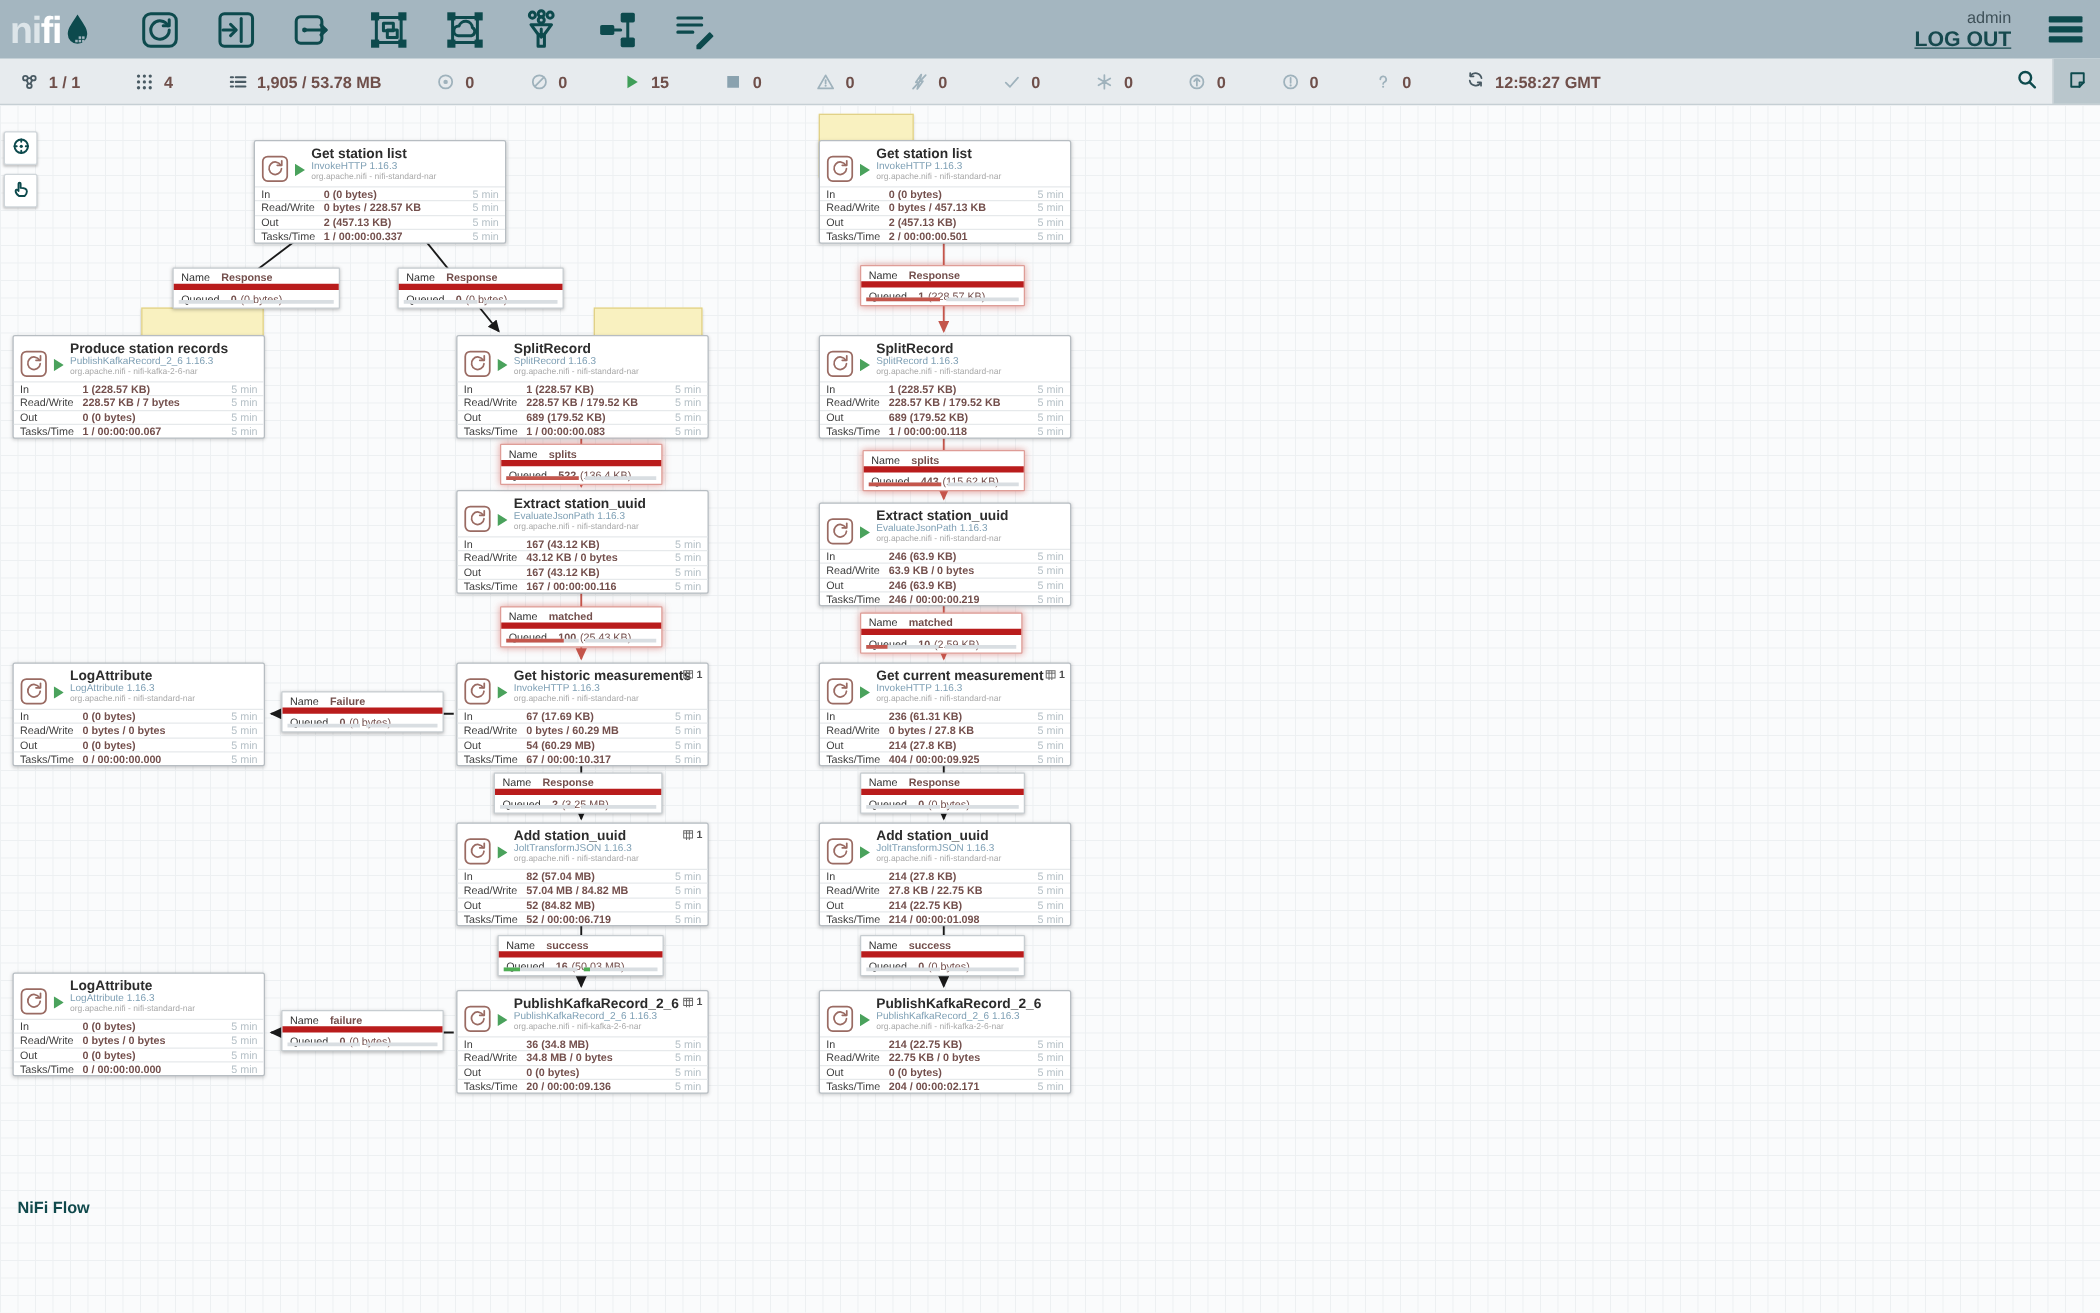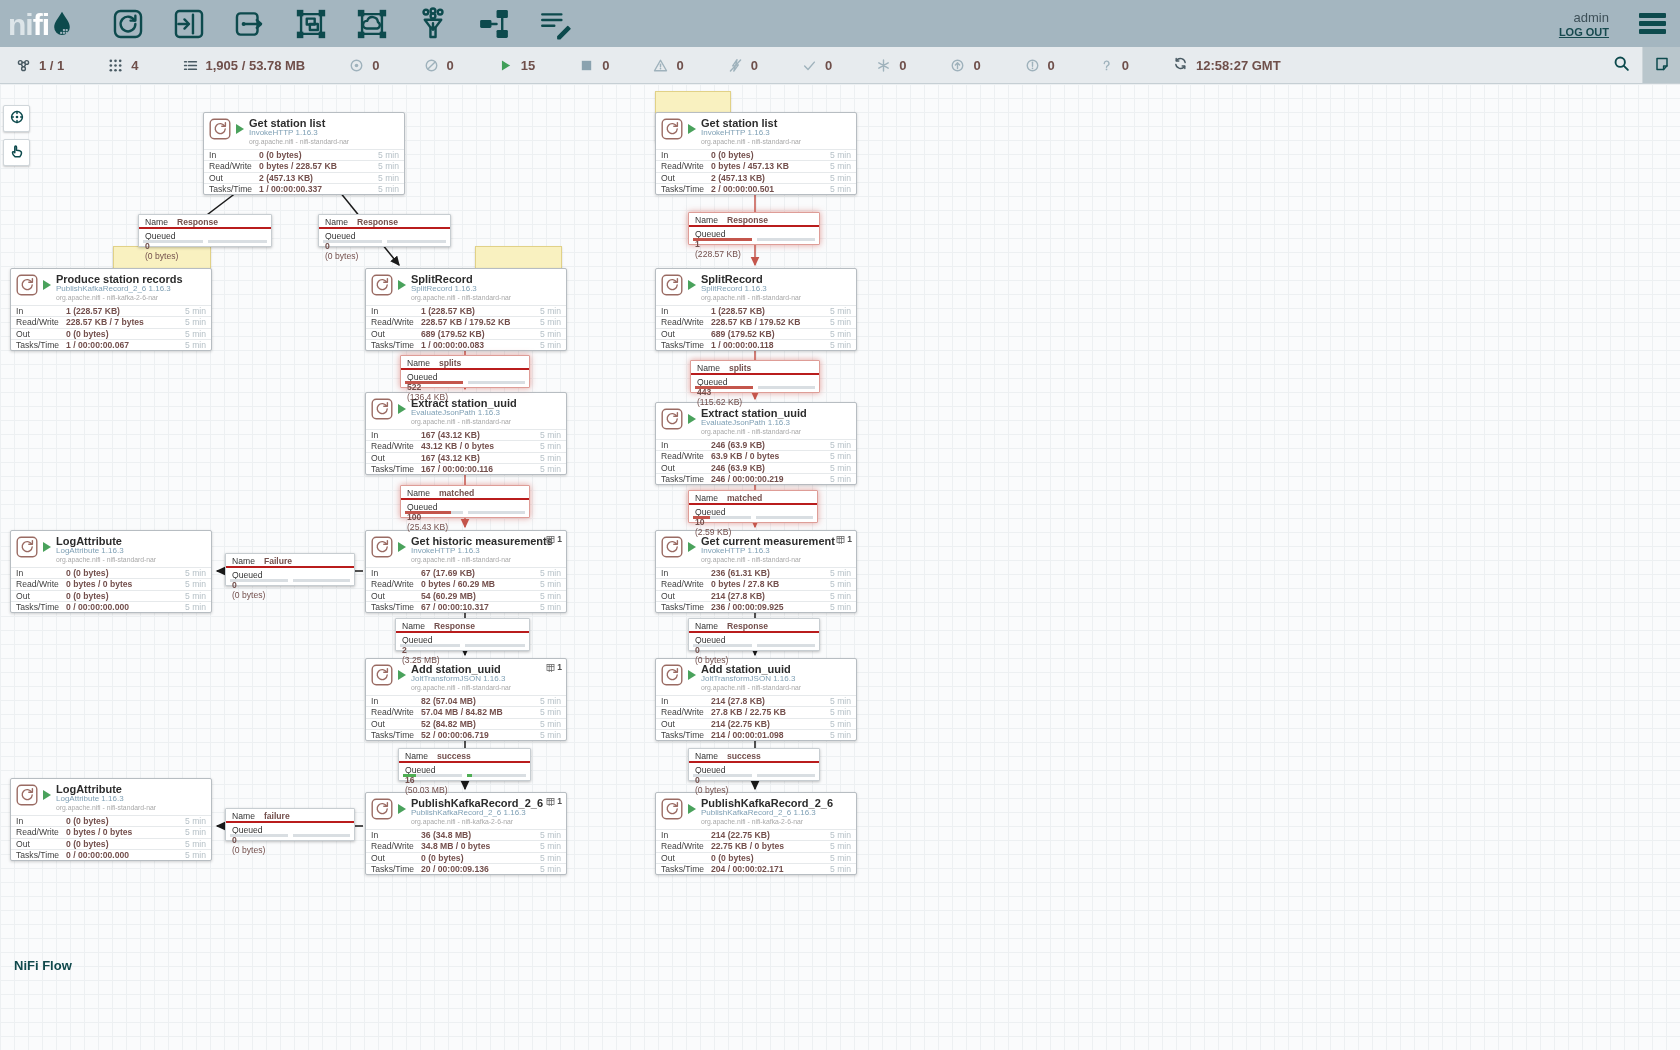--- a/index.html
+++ b/index.html
@@ -13,21 +13,21 @@
   .logo .ni { font-size:30px; font-weight:bold; color:#dde5e9; letter-spacing:-1px; }
   .logo .fi { font-size:30px; font-weight:bold; color:#ffffff; letter-spacing:-1px; }
   .logo svg { margin-left:2px; }
   .toolbar { display:flex; gap:23px; margin-left:26px; align-items:center; }
   .tool-btn { background:none; border:none; color:#0d4a4d; width:38px; height:38px;
               padding:2px; cursor:pointer; }
   .tool-btn svg { width:100%; height:100%; }
   .user-block { margin-left:auto; display:flex; align-items:center; gap:28px; padding-right:12px; }
   .user-meta { text-align:right; line-height:1.35; }
   .user-name { font-size:13px; color:#3e5058; }
-  .logout { font-size:11px; font-weight:bold; color:#16494e; text-decoration:underline;
+  .logout { font-size:17px; font-weight:bold; color:#16494e; text-decoration:underline;
             background:none; border:none; cursor:pointer; display:block; margin-left:auto; }
   .hamburger { background:none; border:none; cursor:pointer; padding:2px; }
   .hamburger span { display:block; width:27px; height:4.5px; background:#0d4a4d;
                     border-radius:1px; margin:3.5px 0; }
 
   
   .statusbar { position:absolute; top:47px; left:0; width:1680px; height:37px;
                background:#e7ebee; border-bottom:1px solid #c6cfd4;
                display:flex; align-items:center; font-size:13px; }
   .status-items { display:flex; align-items:center; padding-left:16px; }
@@ -55,42 +55,42 @@
                              linear-gradient(to bottom,#edf0f2 1px,transparent 1px);
             background-size:14px 14px; overflow:hidden; }
   #wires { position:absolute; left:0; top:0; width:1680px; height:966px; }
 
   .sticky-label { position:absolute; background:#f9f1c0; border:1px solid #e1d187;
                   font-size:8px; font-weight:bold; color:#333; padding:20px 6px;
                   box-shadow:0 1px 2px rgba(0,0,0,.15); white-space:nowrap; cursor:default; }
 
   .processor { position:absolute; width:202px; background:#fff; border:1px solid #b7bdc2;
                border-radius:2px; box-shadow:0 1px 3px rgba(0,0,0,.18); cursor:default; }
-  .proc-head { position:relative; display:flex; gap:5px; padding:4px 5px 3px; align-items:flex-start; }
+  .proc-head { position:relative; display:flex; gap:5px; padding:4px 5px 3px; align-items:flex-end; }
   .proc-icon { width:22px; height:22px; color:#9a6b63; flex:none; margin-top:1px; }
   .proc-icon svg { width:100%; height:100%; }
   .run-icon { flex:none; margin-top:3px; }
   .proc-titles { line-height:1.12; min-width:0; }
   .proc-name { display:block; font-size:11px; font-weight:bold; color:#2c2c2c; white-space:nowrap; }
   .proc-type { display:block; font-size:8px; color:#7fa0b5; }
   .proc-bundle { display:block; font-size:6.8px; color:#a9a9a9; }
   .proc-badge { position:absolute; top:3px; right:4px; display:flex; align-items:center; gap:2px;
                 font-size:8.5px; font-weight:bold; color:#4c4c4c; }
   .proc-badge svg { width:9px; height:9px; color:#666; }
   .stat-row { display:flex; align-items:center; border-top:1px solid #e6e9eb;
               padding:0 5px; height:11.4px; font-size:8.6px; }
   .stat-label { width:50px; color:#3f3f3f; flex:none; }
   .stat-value { flex:1; color:#734f4c; font-weight:bold; white-space:nowrap; overflow:hidden; }
   .stat-window { color:#b6c1c7; margin-left:20px; flex:none; }
 
   .connection { position:absolute; background:#fff; border:1px solid #c7cdd1; border-radius:1px;
                 box-shadow:0 1px 3px rgba(0,0,0,.25); font-size:8.6px; cursor:default; }
   .connection.alert { border-color:#de9d97; box-shadow:0 0 6px rgba(206,84,75,.55); }
   .conn-row { display:flex; padding:2px 6px 1px; align-items:baseline; height:12px; }
-  .conn-row2 { border-top:2px solid #b91c1c;flex-direction:column; }
+  .conn-row2 { border-top:5px solid #b91c1c; }
   .conn-key { color:#333; margin-right:9px; }
   .conn-val { color:#734f4c; font-weight:bold; margin-right:3px; }
   .conn-size { color:#734f4c; }
   .conn-bars { display:flex; gap:5px; padding:1px 4px 3px; }
   .conn-track { flex:1; height:3px; background:#d9dee2; position:relative; }
   .conn-fill { position:absolute; left:0; top:0; bottom:0; }
 
   .palette-btn { position:absolute; width:27px; height:27px; background:#fff;
                  border:1px solid #d0d6da; border-radius:2px; box-shadow:0 1px 2px rgba(0,0,0,.2);
                  color:#0d4a4d; display:flex; align-items:center; justify-content:center;
@@ -787,21 +787,21 @@
           <span class="stat-value">0 bytes / 27.8 KB</span>
           <span class="stat-window">5 min</span>
         </div>
         <div class="stat-row">
           <span class="stat-label">Out</span>
           <span class="stat-value">214 (27.8 KB)</span>
           <span class="stat-window">5 min</span>
         </div>
         <div class="stat-row">
           <span class="stat-label">Tasks/Time</span>
-          <span class="stat-value">236 / 00:00:09.925</span>
+          <span class="stat-value">404 / 00:00:09.925</span>
           <span class="stat-window">5 min</span>
         </div>
       </div>
     </div>
     <div class="processor" style="left: 365px; top: 574px;">
       <div class="proc-head">
         <span class="proc-icon"><svg viewBox="0 0 22 22" fill="none" stroke="currentColor" stroke-width="1.4" stroke-linecap="round" stroke-linejoin="round">
             <rect x="1.2" y="1.2" width="19.6" height="19.6" rx="4"></rect>
             <path d="M15.6 8.2A5 5 0 1 0 16.2 11"></path>
             <path d="M16.4 4.6v3.6h-3.6"></path>

